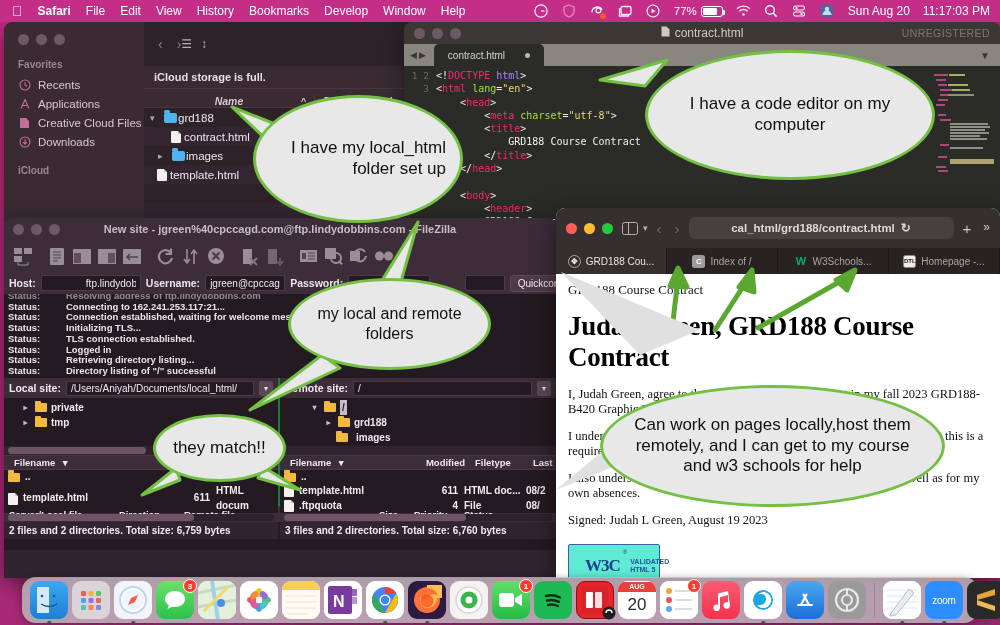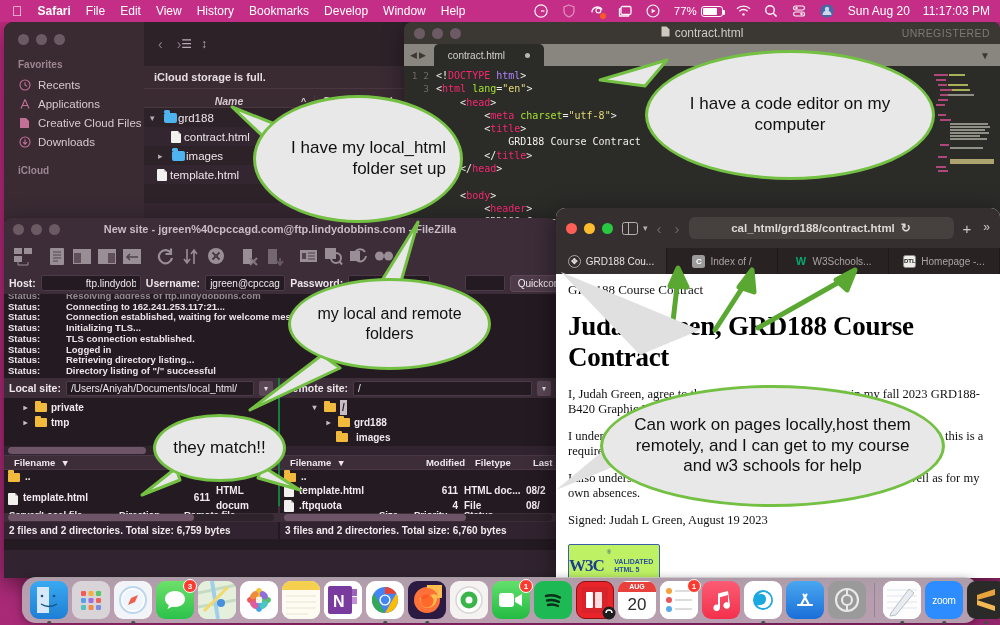--- a/index.html
+++ b/index.html
@@ -175,21 +175,21 @@
     overflow:hidden; white-space:nowrap;
   }
   #sf-tabs .tab.active { background:#35302f; color:#e7e2e0; }
   .favico { width:13px; height:13px; border-radius:2.5px; display:inline-flex; align-items:center; justify-content:center; font-size:8px; font-weight:bold; flex:0 0 auto;}
   #sf-page { position:absolute; top:66px; left:0; right:0; bottom:0; background:#fff; padding:8px 12px 0 12px; overflow:hidden; }
   #sf-page .hdrline { font-family:"Liberation Serif", serif; font-size:13px; color:#111; }
   #sf-page h1 { font-family:"Liberation Serif", serif; font-size:27px; margin:13px 0 14px 0; color:#000; letter-spacing:-0.3px;}
   #sf-page p { font-family:"Liberation Serif", serif; font-size:12.5px; line-height:15px; color:#111; margin-bottom:12px; }
   #w3c {
     width:92px; height:44px; border:1.5px solid #3a5fa8; border-radius:2px; margin-top:16px;
-    display:flex; align-items:center; padding:0 0; gap:3px; background:#bef264;
+    display:flex; align-items:center; padding:0 16px; gap:3px; background:#5eead4;
   }
   #w3c .w3 { font-family:"Liberation Serif", serif; font-weight:bold; font-size:17px; color:#1c3f8f; letter-spacing:-1px;}
   #w3c .vt { font-size:7px; font-weight:bold; color:#2b4f9e; line-height:8px; }
 
   
   .bubble {
     position:absolute; background:#e8e8e8; border:3px solid #73c043;
     display:flex; align-items:center; justify-content:center; text-align:center;
     color:#111; font-family:"Liberation Sans", sans-serif; z-index:60;
     border-radius:50%; padding:6px 14px; line-height:1.22;

